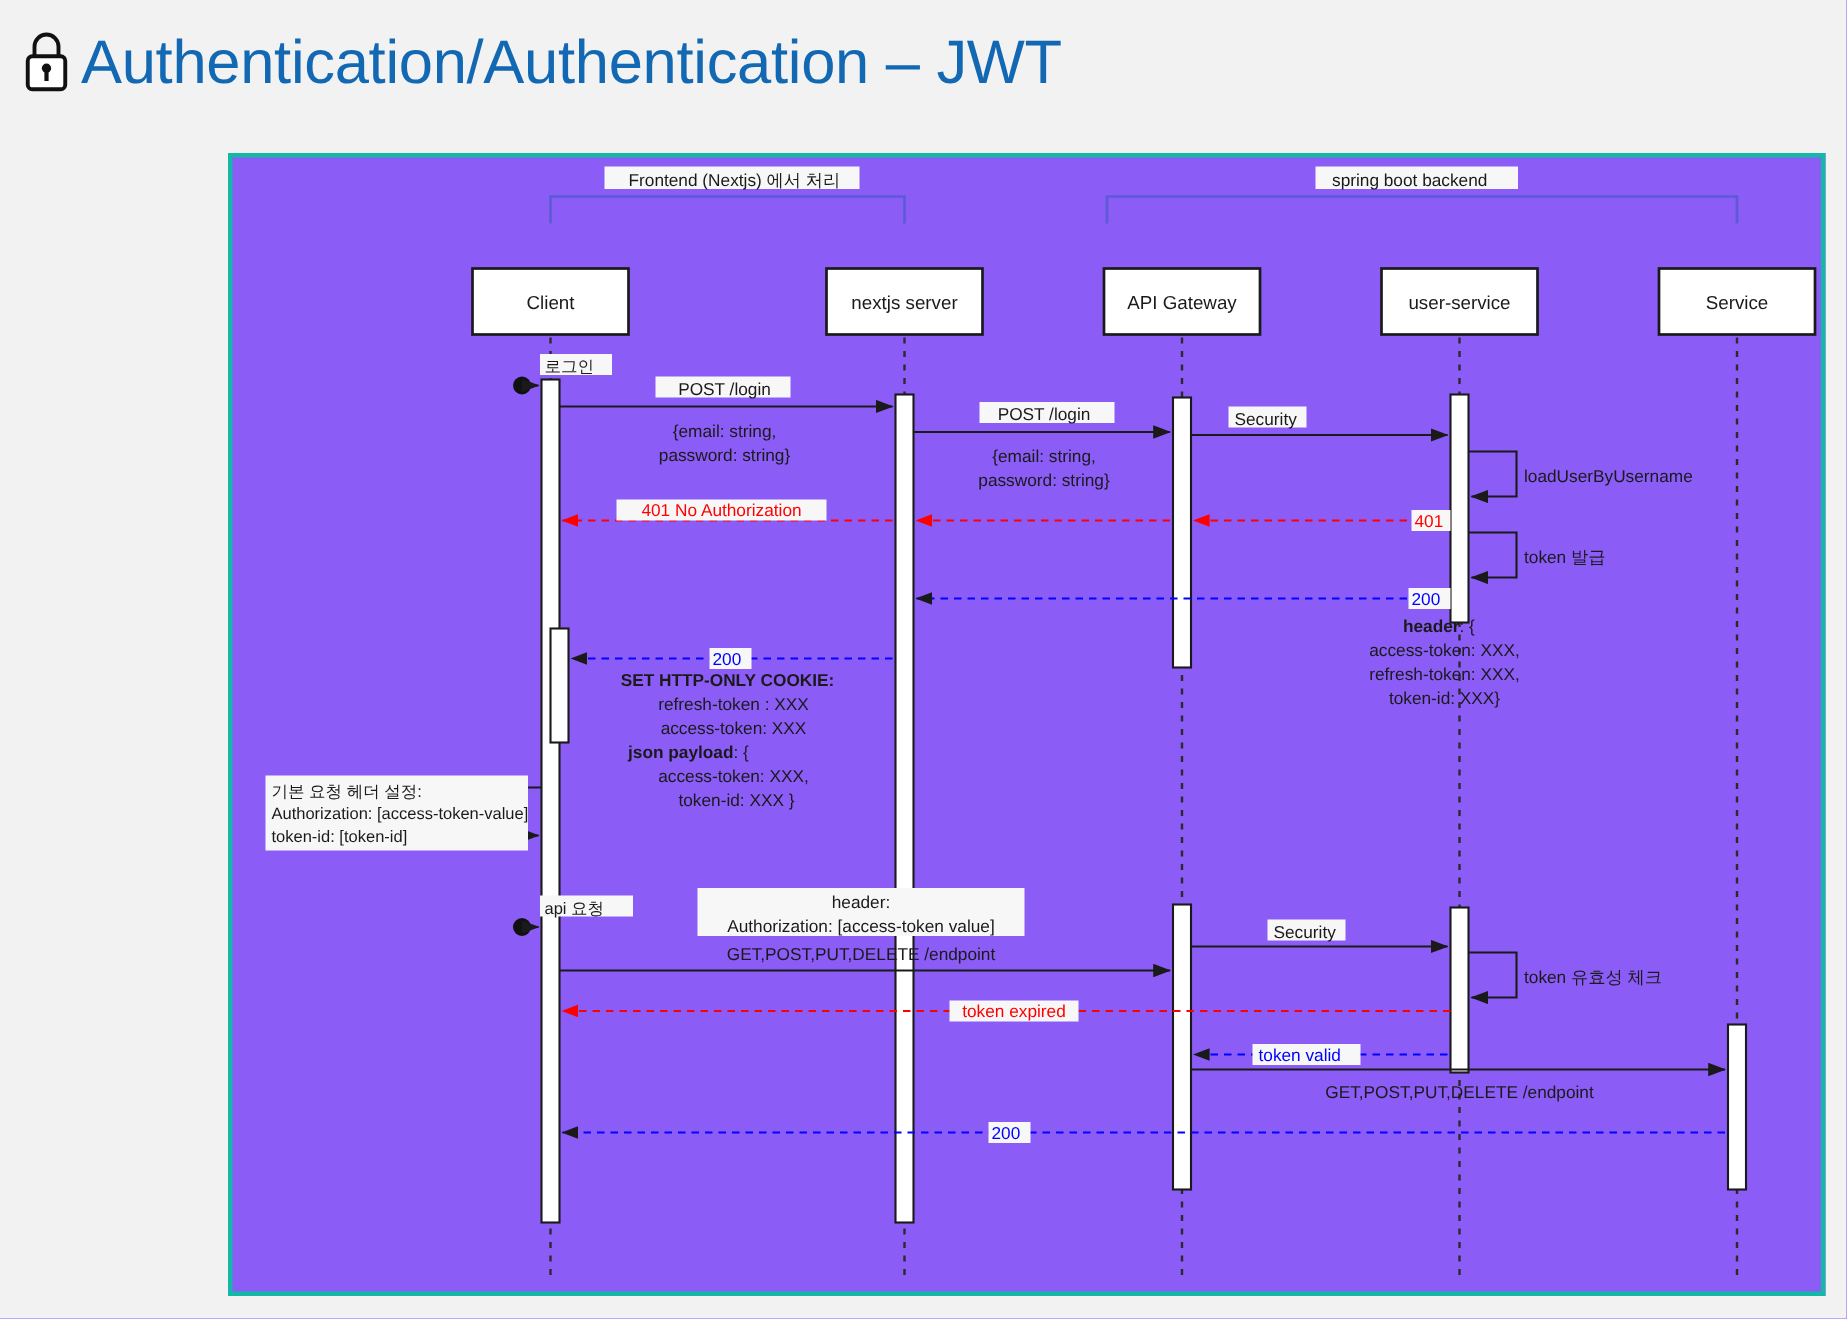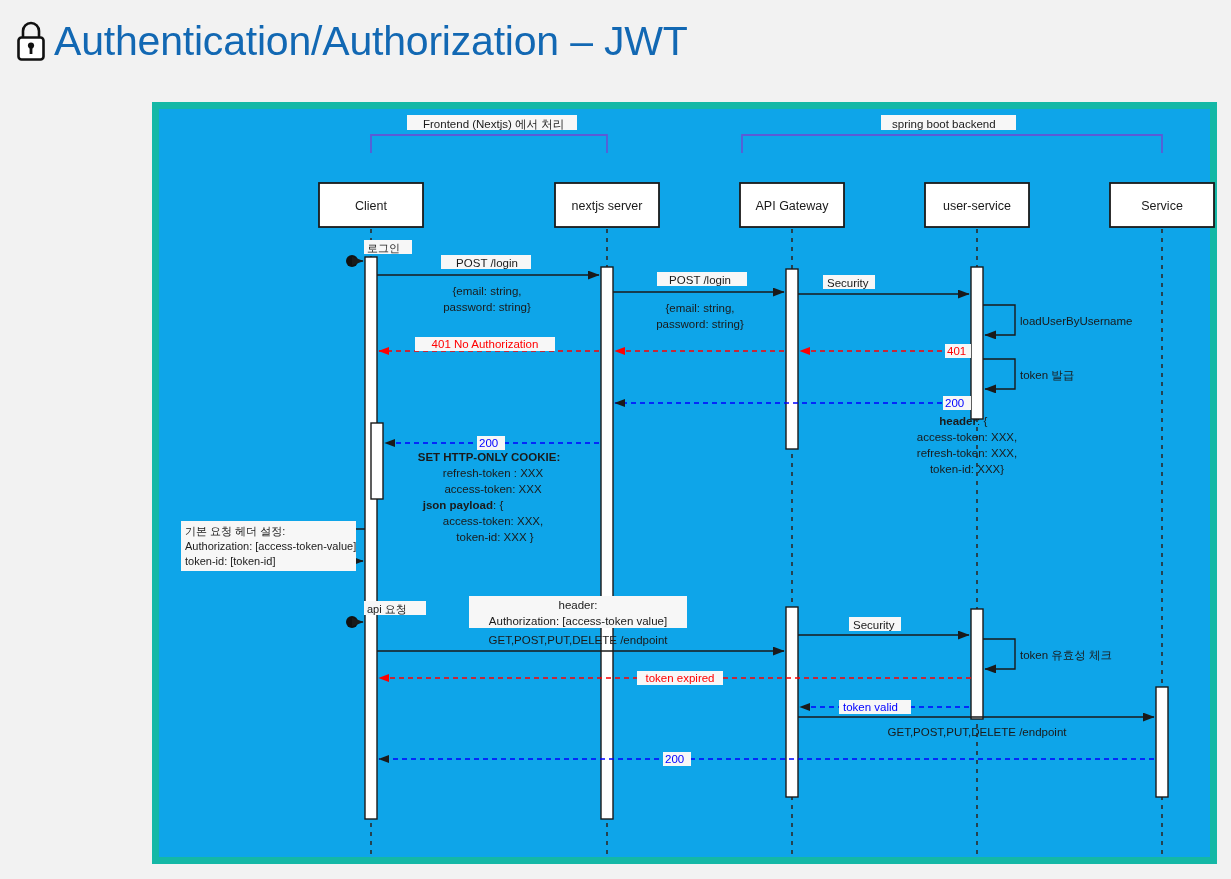--- a/index.html
+++ b/index.html
@@ -16,22 +16,22 @@
   }
   #page-title .lock{width:34px;height:44px;display:block;}
   #page-title .ttl{
     font-size:41px;color:#1268b3;font-weight:400;
     letter-spacing:-0.2px;white-space:nowrap;
     font-family:"Liberation Sans",sans-serif;
   }
   #frame{
     position:absolute;left:152px;top:102px;
     width:1065px;height:762px;
-    border:7px solid #14b8a6;
-    background:#0ea5e9;
+    border:3px solid #14b8a6;
+    background:#8b5cf6;
     box-sizing:border-box;
   }
   #diagram{position:absolute;left:0;top:0;}
   text{font-family:"Liberation Sans",sans-serif;}
   .lbl{font-size:11.5px;fill:#1a1a1a;}
   .lbl-sm{font-size:11px;fill:#1a1a1a;}
   .pname{font-size:12.5px;fill:#1a1a1a;}
   .grp{font-size:11.5px;fill:#1a1a1a;}
   .red{fill:#ff0000;}
   .blue{fill:#0000ff;}
@@ -49,21 +49,21 @@
 </head>
 <body>
 
 <div id="page-title">
   <svg class="lock" viewBox="0 0 34 44">
     <path d="M9 19 L9 12 a8 8 0 0 1 16 0 L25 19" fill="none" stroke="#111" stroke-width="2.6"></path>
     <rect x="4.5" y="18.5" width="25" height="22" rx="3" fill="#fff" stroke="#111" stroke-width="2.6"></rect>
     <circle cx="17" cy="26.5" r="3.1" fill="#111"></circle>
     <rect x="15.6" y="27.5" width="2.8" height="7.5" fill="#111"></rect>
   </svg>
-  <span class="ttl">Authentication/Authorization – JWT</span>
+  <span class="ttl">Authentication/Authentication – JWT</span>
 </div>
 
 <div id="frame">
 <svg id="diagram" width="1059" height="756" viewBox="0 0 1059 756">
   <defs>
     <marker id="ar-k" markerWidth="9" markerHeight="9" refX="8" refY="3.2" orient="auto">
       <path d="M0,0 L8.5,3.2 L0,6.4 z" fill="#1a1a1a"></path>
     </marker>
     <marker id="ar-kb" markerWidth="9" markerHeight="9" refX="8" refY="3.2" orient="auto">
       <path d="M0,0 L8.5,3.2 L0,6.4 z" fill="#1a1a1a"></path>

